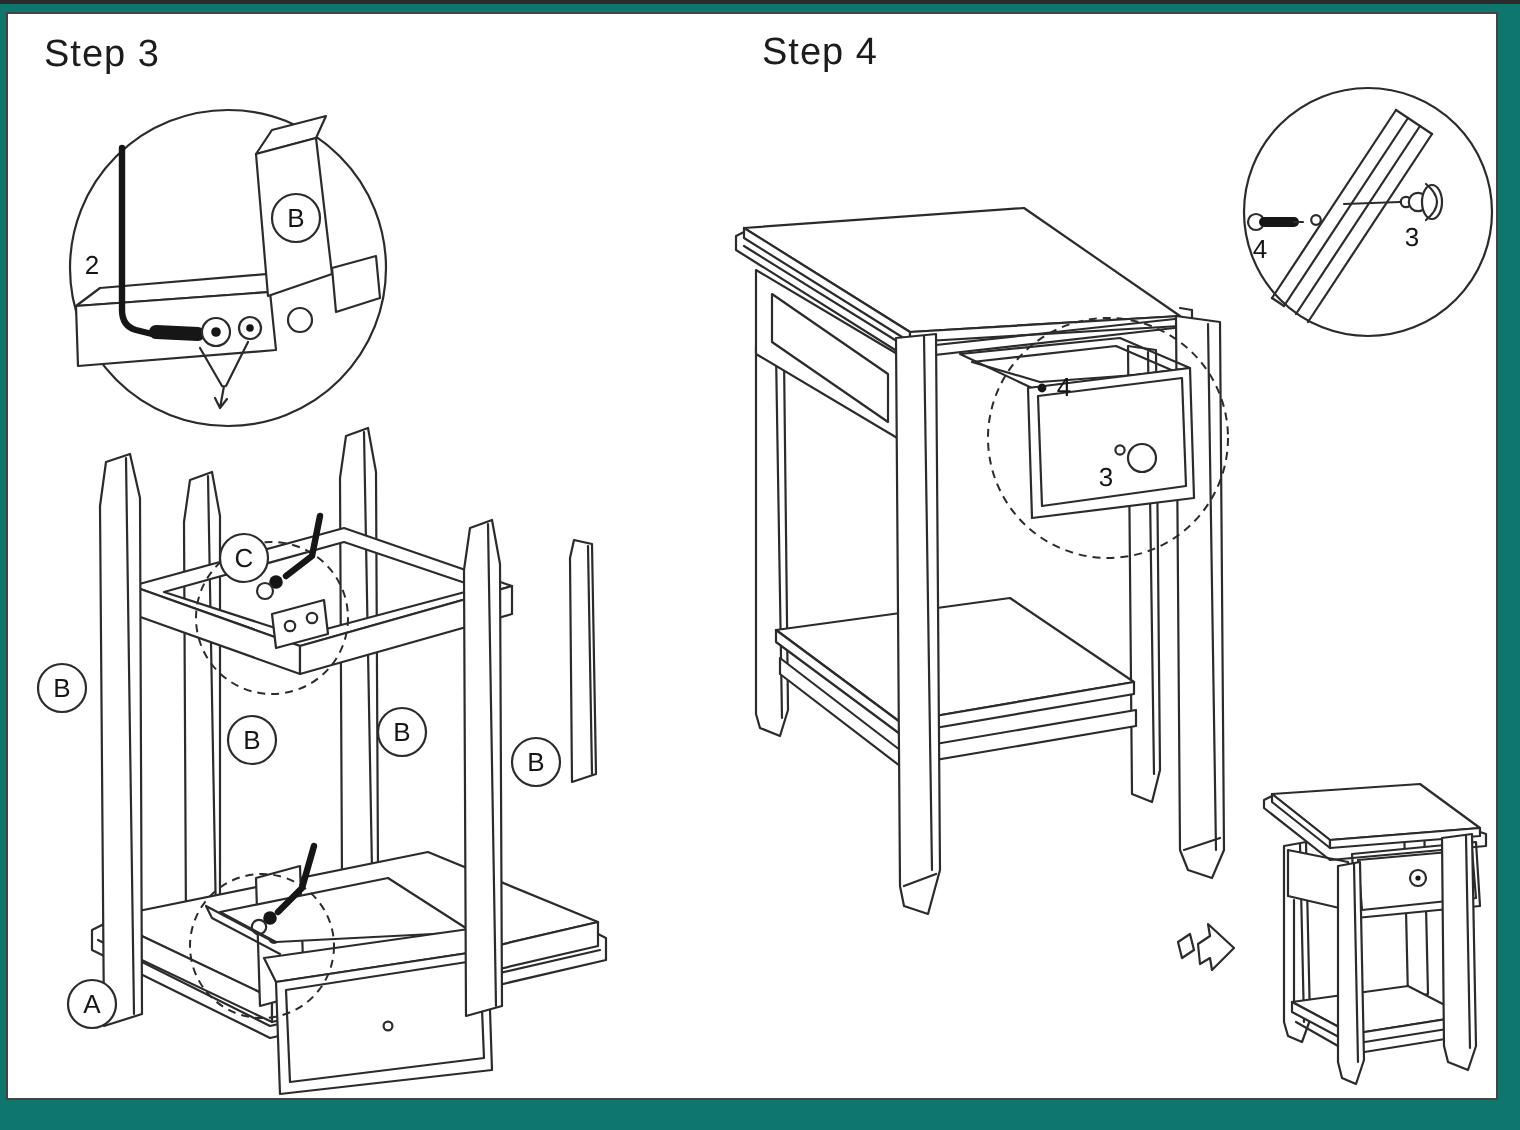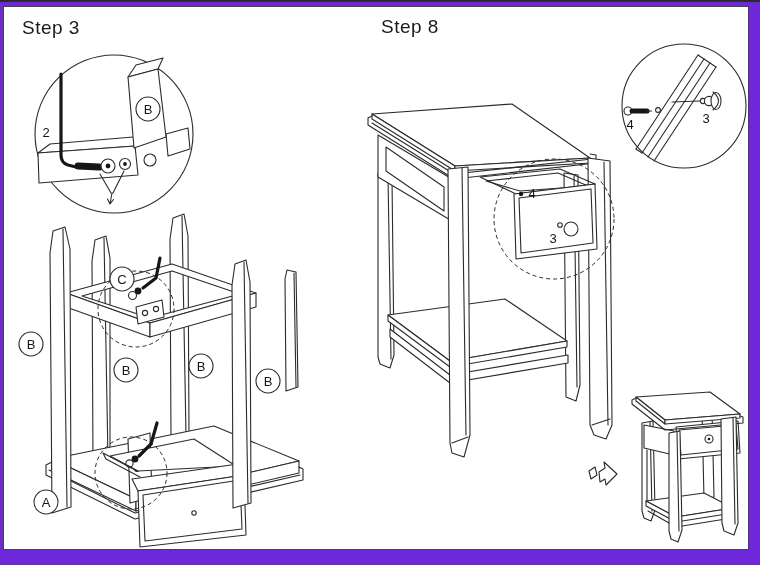--- a/index.html
+++ b/index.html
@@ -1,16 +1,16 @@
 <!DOCTYPE html>
 <html><head>
 <meta charset="utf-8">
 <style>
   html,body{margin:0;padding:0;background:#fff;}
-  #sheet{position:relative;width:760px;height:565px;background:#6d28d9;overflow:hidden;
+  #sheet{position:relative;width:760px;height:565px;background:#0f766e;overflow:hidden;
          font-family:"Liberation Sans",sans-serif;}
   #toprule{position:absolute;left:0;top:0;width:760px;height:2px;background:#2b2b2b;}
   .panel{position:absolute;top:6px;height:544px;border:1.3px solid #444;background:#fff;box-sizing:border-box;}
   #panel-step3{left:3px;width:330px;}
   #panel-step4{left:332px;width:417px;border-left:none;}
   .step-title{position:absolute;font-size:19px;color:#1c1c1c;letter-spacing:.5px;}
   #panel-step3 .step-title{left:18px;top:10px;}
   #panel-step4 .step-title{left:49px;top:9px;}
   svg{position:absolute;left:0;top:0;}
   .ln{stroke:#2b2b2b;stroke-width:1.1;fill:none;stroke-linejoin:round;stroke-linecap:round;}
@@ -156,21 +156,21 @@
         </g>
         <g>
           <circle class="wh" cx="42" cy="495" r="12"></circle>
           <text class="lbl" x="42" y="495" text-anchor="middle" dominant-baseline="central">A</text>
         </g>
       </g>
     </svg>
   </div>
 
   <div class="panel" id="panel-step4">
-    <div class="step-title">Step 8</div>
+    <div class="step-title">Step 4</div>
 
     <svg width="415" height="541" viewBox="0 0 415 541">
 
       <g>
         <g>
           <path class="wh" d="M232,166 L246,168 L248,378 L244,394 L234,390 Z"></path>
           <path class="ln" d="M242,169 L245,380"></path>
         </g>
         <g>
           <path class="wh" d="M46,166 L60,171 L62,348 L58,361 L48,357 L46,350 Z"></path>

